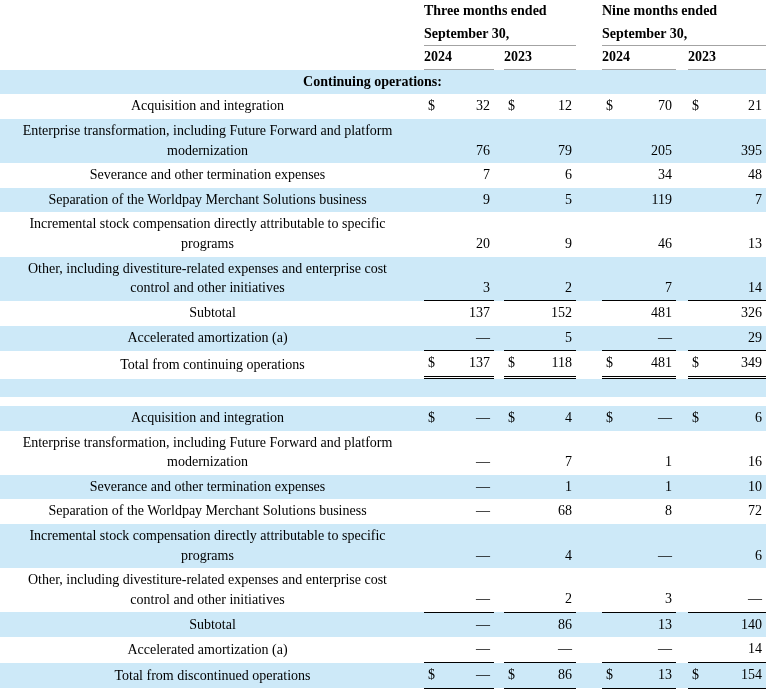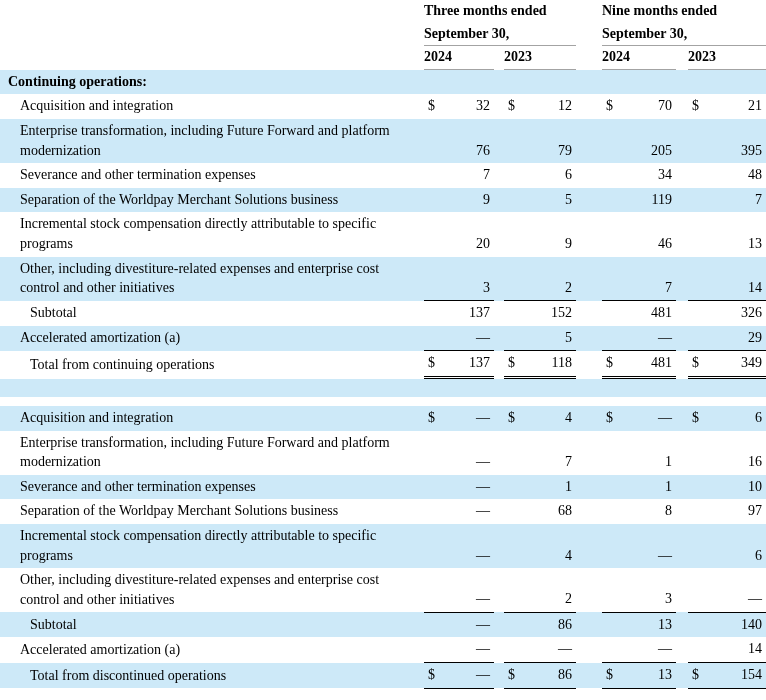--- a/index.html
+++ b/index.html
@@ -28,21 +28,21 @@
   
   .ghdr {
     text-align: left;
     font-weight: bold;
     padding: 1px 0 2px 0;
   }
   .ul  { border-bottom: 1px solid #a3a3a3; }
   .ul1 { border-bottom: 1px solid #000; }
   .dbl { border-bottom: 3px double #000; }
   
-  .lbl { text-align: left; padding-right: 29px; }
+  .lbl { text-align: center; padding-right: 29px; }
   .b   { font-weight: bold; }
   .ind0 { padding-left: 8px; }
   .ind1 { padding-left: 20px; }
   .ind2 { padding-left: 30px; }
   .d { text-align: left;  padding-left: 4px; }
   .v { text-align: right; padding-right: 4px; }
   .gap {}
   
   tr.hl td { background: var(--hl, #CDE9F8); }
 </style>
@@ -272,21 +272,21 @@
           <td class="d"></td>
           <td class="v">—</td>
           <td class="gap"></td>
           <td class="d"></td>
           <td class="v">68</td>
           <td class="gap"></td>
           <td class="d"></td>
           <td class="v">8</td>
           <td class="gap"></td>
           <td class="d"></td>
-          <td class="v">97</td>
+          <td class="v">72</td>
         </tr>
         <tr class="hl">
           <td class="lbl ind1">Incremental stock compensation directly attributable to specific programs</td>
           <td class="d"></td>
           <td class="v">—</td>
           <td class="gap"></td>
           <td class="d"></td>
           <td class="v">4</td>
           <td class="gap"></td>
           <td class="d"></td>

